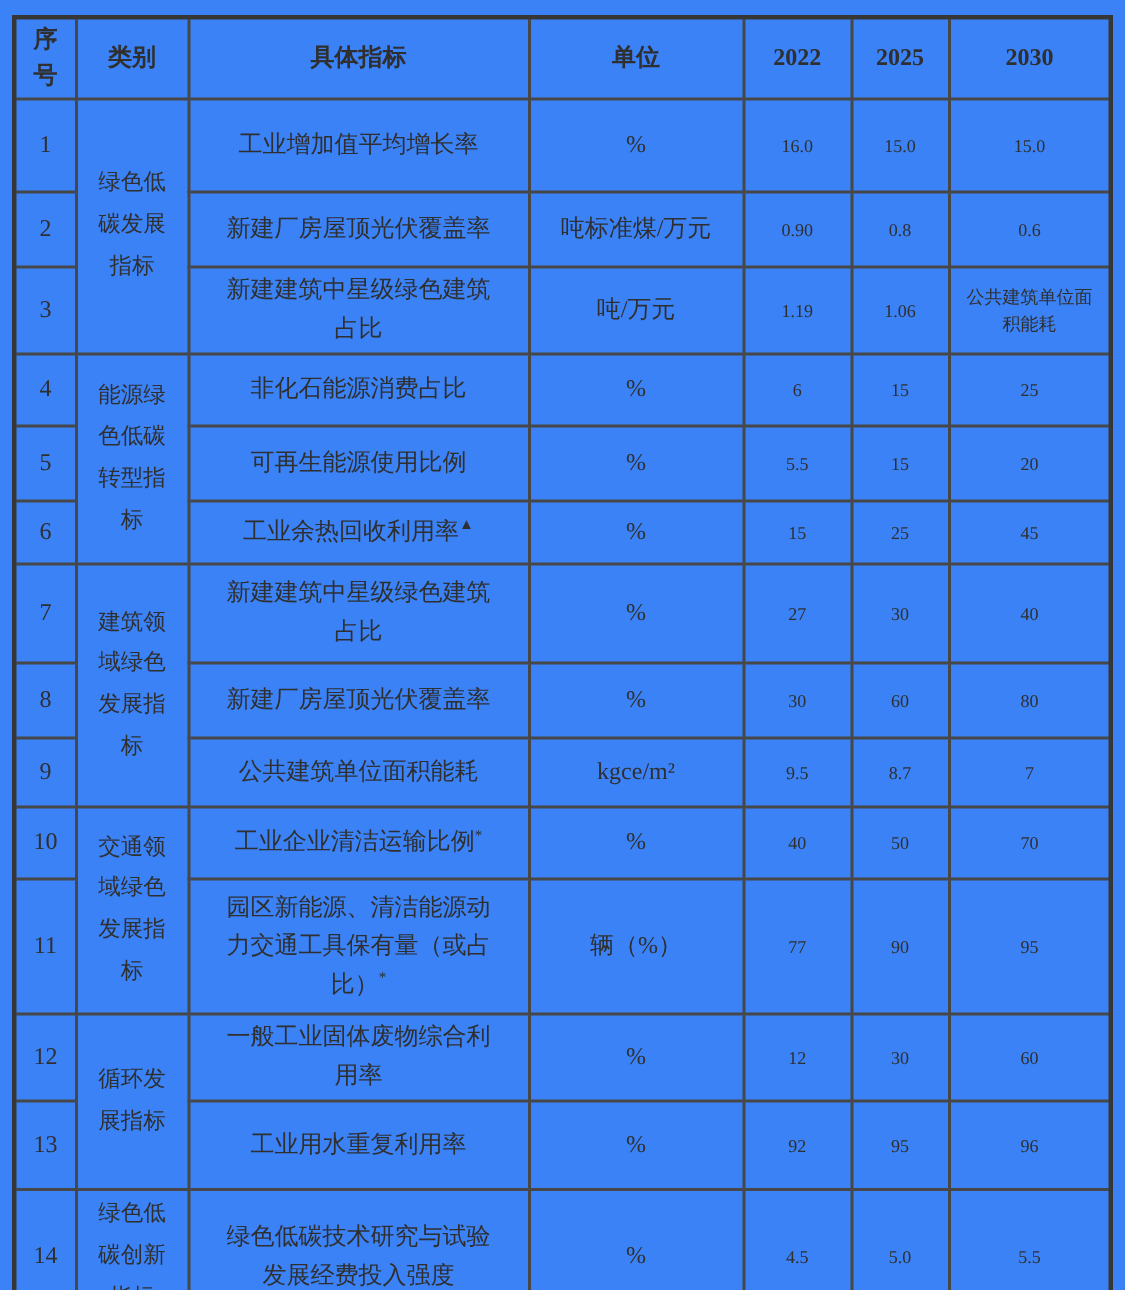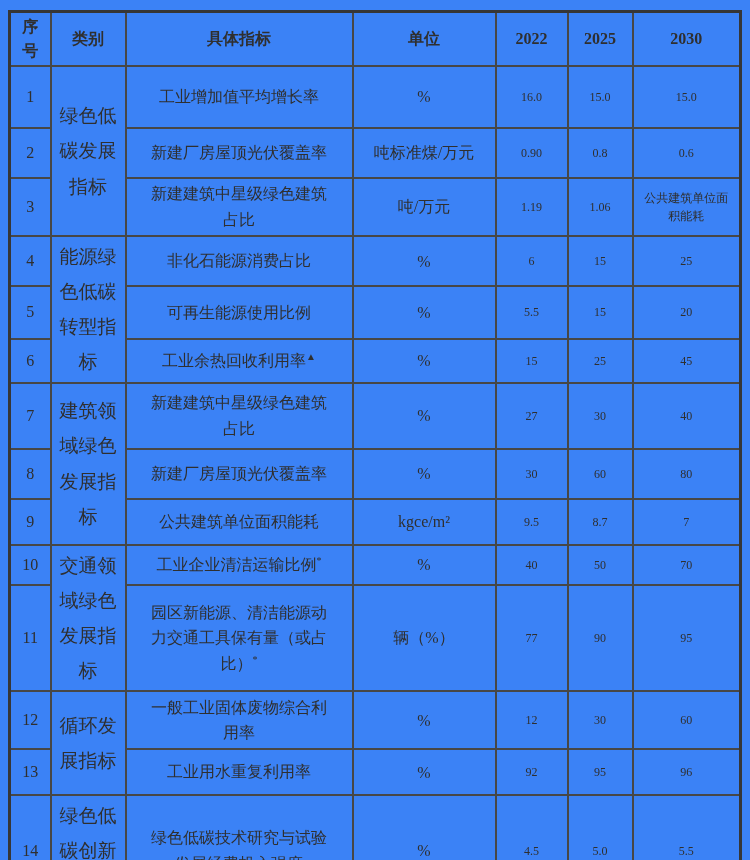--- a/index.html
+++ b/index.html
@@ -41,21 +41,21 @@
   .vstack2 {
     display: inline-block;
     width: 1.1em;
     word-break: break-all;
     line-height: 1.5;
   }
   td.no-cell {
     font-size: 16px;
   }
   td.cat-cell {
-    font-size: 19px;
+    font-size: 15px;
     padding: 2px 2px;
     margin-top: 24px;
   }
   .catwrap {
     display: inline-block;
     width: 3.2em;
     word-break: break-all;
     line-height: 1.85;
     text-align: center;
   }
@@ -174,21 +174,21 @@
         <td class="val-cell">80</td>
       </tr>
       <tr style="height:46px">
         <td class="no-cell">9</td>
         <td class="ind-cell">公共建筑单位面积能耗</td>
         <td class="unit-cell">kgce/m²</td>
         <td class="val-cell">9.5</td>
         <td class="val-cell">8.7</td>
         <td class="val-cell">7</td>
       </tr>
-      <tr style="height:34px">
+      <tr style="height:48px">
         <td class="no-cell">10</td>
         <td class="cat-cell" rowspan="2"><span class="catwrap">交通领域绿色发展指标</span></td>
         <td class="ind-cell"><span>工业企业清洁运输比例</span><sup class="mk">*</sup></td>
         <td class="unit-cell">%</td>
         <td class="val-cell">40</td>
         <td class="val-cell">50</td>
         <td class="val-cell">70</td>
       </tr>
       <tr style="height:90px">
         <td class="no-cell">11</td>
@@ -200,21 +200,21 @@
       </tr>
       <tr style="height:58px">
         <td class="no-cell">12</td>
         <td class="cat-cell" rowspan="2"><span class="catwrap">循环发展指标</span></td>
         <td class="ind-cell">一般工业固体废物综合利用率</td>
         <td class="unit-cell">%</td>
         <td class="val-cell">12</td>
         <td class="val-cell">30</td>
         <td class="val-cell">60</td>
       </tr>
-      <tr style="height:46px">
+      <tr style="height:59px">
         <td class="no-cell">13</td>
         <td class="ind-cell">工业用水重复利用率</td>
         <td class="unit-cell">%</td>
         <td class="val-cell">92</td>
         <td class="val-cell">95</td>
         <td class="val-cell">96</td>
       </tr>
       <tr style="height:76px">
         <td class="no-cell">14</td>
         <td class="cat-cell"><span class="catwrap">绿色低碳创新指标</span></td>

